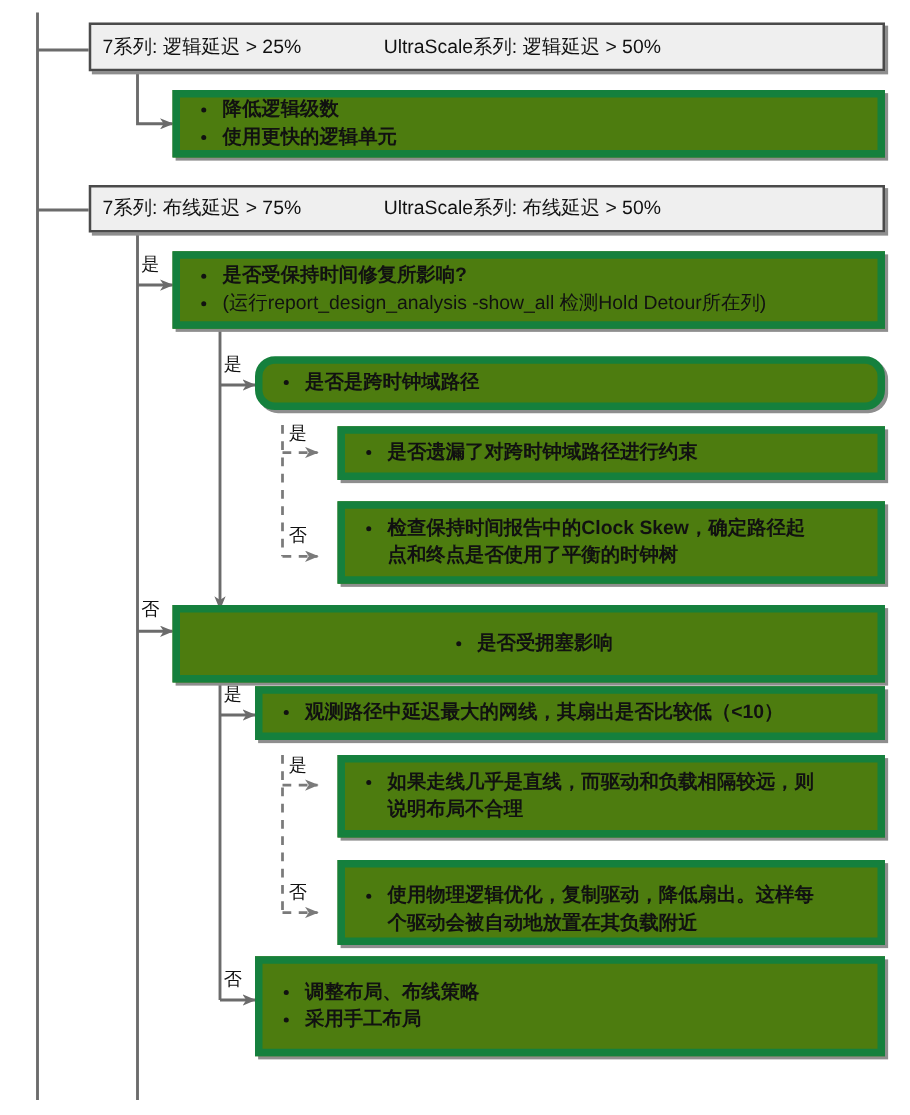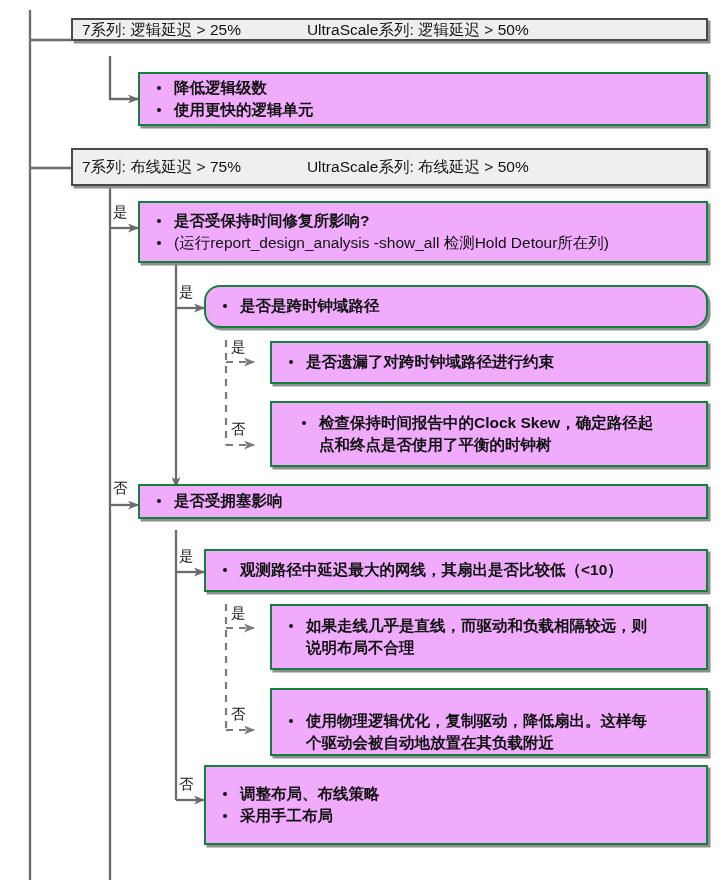--- a/index.html
+++ b/index.html
@@ -23,22 +23,22 @@
     left: 0; top: 0;
     width: 728px;
     height: 892px;
     pointer-events: none;
   }
 
   
   .node {
     position: absolute;
     box-sizing: border-box;
-    background: #f0abfc;
-    border: 2px solid #15803d;
+    background: #4d7c0f;
+    border: 6px solid #15803d;
     box-shadow: 2.5px 2.5px 0 0 #8e8e8e;
     display: flex;
     flex-direction: column;
     justify-content: center;
   }
   .node.header {
     background: #efefef;
     border: 2px solid #4a4a4a;
   }
 
@@ -149,21 +149,21 @@
   <div class="edge-label" data-name="edge-label-yes-hold" style="left:113px; top:205px;">是</div>
   <div class="edge-label" data-name="edge-label-yes-cdc" style="left:179px; top:285px;">是</div>
   <div class="edge-label" data-name="edge-label-yes-cdc-constraint" style="left:231px; top:340px;">是</div>
   <div class="edge-label" data-name="edge-label-no-clock-skew" style="left:231px; top:422px;">否</div>
   <div class="edge-label" data-name="edge-label-no-hold" style="left:113px; top:481px;">否</div>
   <div class="edge-label" data-name="edge-label-yes-fanout" style="left:179px; top:549px;">是</div>
   <div class="edge-label" data-name="edge-label-yes-placement" style="left:231px; top:606px;">是</div>
   <div class="edge-label" data-name="edge-label-no-physopt" style="left:231px; top:707px;">否</div>
   <div class="edge-label" data-name="edge-label-no-final" style="left:179px; top:777px;">否</div>
 
-  <div class="node header" data-name="node-logic-delay-header" style="left:71px; top:18px; width:637px; height:23px;">
+  <div class="node header" data-name="node-logic-delay-header" style="left:71px; top:18px; width:637px; height:39px;">
     <div class="hdr-row" data-name="logic-delay-header-row">
       <span class="hdr-left" data-name="logic-delay-header-left">7系列: 逻辑延迟 &gt; 25%</span>
       <span class="hdr-gap" data-name="header-spacer"></span>
       <span class="hdr-right" data-name="logic-delay-header-right">UltraScale系列: 逻辑延迟 &gt; 50%</span>
     </div>
   </div>
 
   <div class="node" data-name="node-logic-delay-actions" style="left:138px; top:72px; width:570px; height:54px;">
     <ul class="bullets" data-name="logic-delay-actions-list">
       <li data-name="list-item">降低逻辑级数</li>
@@ -191,28 +191,28 @@
       <li data-name="list-item">是否是跨时钟域路径</li>
     </ul>
   </div>
 
   <div class="node" data-name="node-cdc-constraint-missing" style="left:270px; top:341px; width:438px; height:43px;">
     <ul class="bullets" data-name="cdc-constraint-missing-list">
       <li data-name="list-item">是否遗漏了对跨时钟域路径进行约束</li>
     </ul>
   </div>
 
-  <div class="node" data-name="node-clock-skew-check" style="left:270px; top:401px; width:438px; height:66px;padding-left:13px;">
+  <div class="node" data-name="node-clock-skew-check" style="left:270px; top:401px; width:438px; height:66px;">
     <ul class="bullets" data-name="clock-skew-check-list">
       <li data-name="list-item">检查保持时间报告中的Clock Skew，确定路径起</li>
       <li data-name="list-item-cont" style="list-style: none; --no-dot: 1;">点和终点是否使用了平衡的时钟树</li>
     </ul>
   </div>
 
-  <div class="node" data-name="node-congestion-question" style="left:138px; top:484px; width:570px; height:35px;">
+  <div class="node" data-name="node-congestion-question" style="left:138px; top:484px; width:570px; height:62px;align-items:center;">
     <ul class="bullets" data-name="congestion-question-list">
       <li data-name="list-item">是否受拥塞影响</li>
     </ul>
   </div>
 
   <div class="node" data-name="node-fanout-question" style="left:204px; top:549px; width:504px; height:43px;">
     <ul class="bullets" data-name="fanout-question-list">
       <li data-name="list-item">观测路径中延迟最大的网线，其扇出是否比较低（&lt;10）</li>
     </ul>
   </div>

